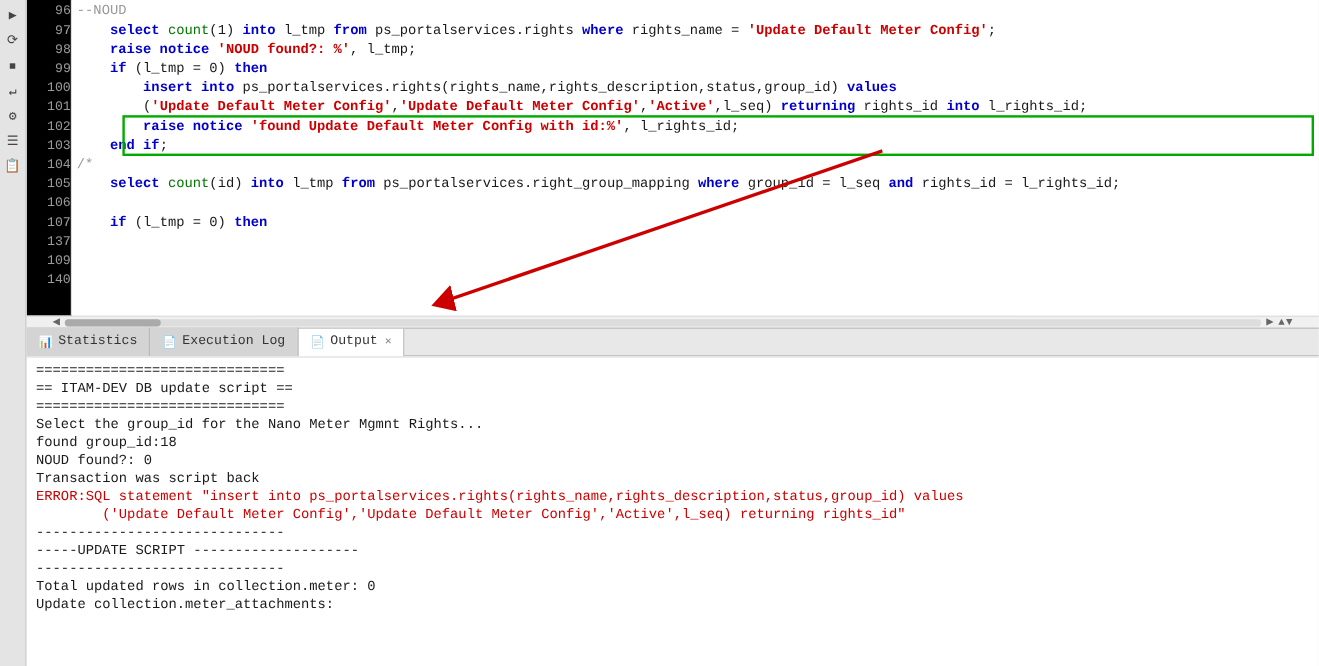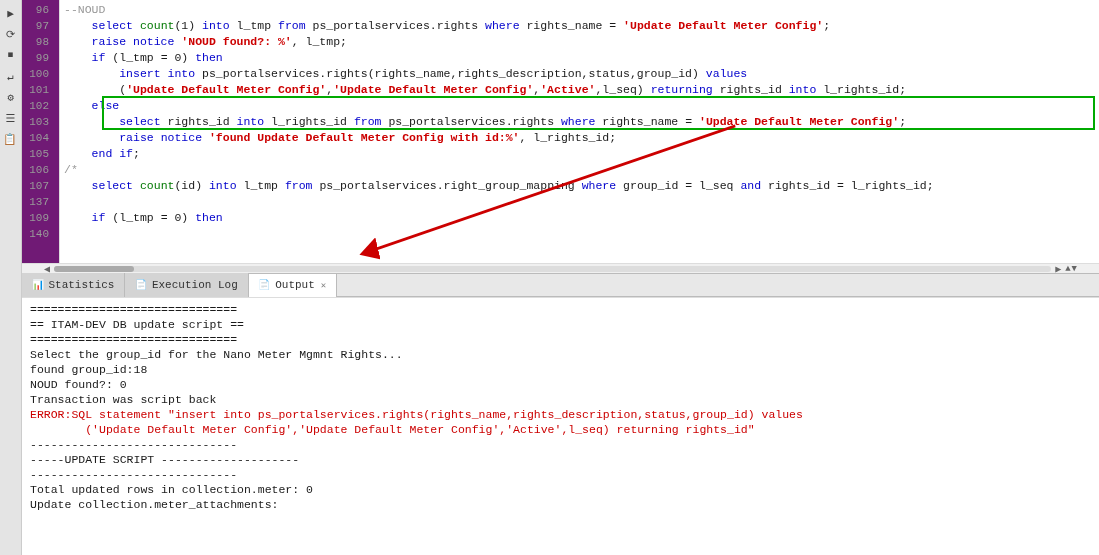--- a/index.html
+++ b/index.html
@@ -10,25 +10,25 @@
       overflow: hidden;
       width: 1099px;
       height: 555px;
       display: flex;
       flex-direction: column;
     }
 
     
     .line-numbers {
       width: 38px;
-      background: #701a75;
+      background: #000000;
       border-right: 1px solid #ddd;
       padding-top: 2px;
       text-align: right;
-      padding-right: 10px;
+      padding-right: 0;
       color: #999;
       font-size: 11px;
       flex-shrink: 0;
       overflow: hidden;
     }
     .line-numbers .ln {
       height: 16px;
       line-height: 16px;
     }
 
@@ -42,21 +42,21 @@
     }
     .code-line {
       height: 16px;
       line-height: 16px;
       white-space: pre;
       font-size: 11.5px;
       color: #1a1a1a;
     }
 
     
-    .kw { color: #0000cc; font-weight: normal; }
+    .kw { color: #0000cc; font-weight: bold; }
     .str { color: #cc0000; font-weight: bold; }
     .fn { color: #007700; }
     .cm { color: #999; }
 
     
     .highlight-box {
       position: absolute;
       left: 42px;
       top: 96px; 
       right: 4px;
@@ -243,22 +243,20 @@
       <div class="code-content">
 
         <div class="highlight-box"></div>
 
         <div class="code-line"><span class="cm">--NOUD</span></div>
         <div class="code-line">    <span class="kw">select</span> <span class="fn">count</span>(1) <span class="kw">into</span> l_tmp <span class="kw">from</span> ps_portalservices.rights <span class="kw">where</span> rights_name = <span class="str">'Update Default Meter Config'</span>;</div>
         <div class="code-line">    <span class="kw">raise notice</span> <span class="str">'NOUD found?: %'</span>, l_tmp;</div>
         <div class="code-line">    <span class="kw">if</span> (l_tmp = 0) <span class="kw">then</span></div>
         <div class="code-line">        <span class="kw">insert into</span> ps_portalservices.rights(rights_name,rights_description,status,group_id) <span class="kw">values</span></div>
         <div class="code-line">        (<span class="str">'Update Default Meter Config'</span>,<span class="str">'Update Default Meter Config'</span>,<span class="str">'Active'</span>,l_seq) <span class="kw">returning</span> rights_id <span class="kw">into</span> l_rights_id;</div>
-        <div class="code-line">    <span class="kw">else</span></div>
-        <div class="code-line">        <span class="kw">select</span> rights_id <span class="kw">into</span> l_rights_id <span class="kw">from</span> ps_portalservices.rights <span class="kw">where</span> rights_name = <span class="str">'Update Default Meter Config'</span>;</div>
         <div class="code-line">        <span class="kw">raise notice</span> <span class="str">'found Update Default Meter Config with id:%'</span>, l_rights_id;</div>
         <div class="code-line">    <span class="kw">end if</span>;</div>
         <div class="code-line"><span class="cm">/*</span></div>
         <div class="code-line">    <span class="kw">select</span> <span class="fn">count</span>(id) <span class="kw">into</span> l_tmp <span class="kw">from</span> ps_portalservices.right_group_mapping <span class="kw">where</span> group_id = l_seq <span class="kw">and</span> rights_id = l_rights_id;</div>
         <div class="code-line"></div>
         <div class="code-line">    <span class="kw">if</span> (l_tmp = 0) <span class="kw">then</span></div>
         <div class="code-line"></div>
 
         <svg class="arrow-overlay" viewBox="0 0 1077 230" preserveAspectRatio="none" xmlns="http://www.w3.org/2000/svg">
 

